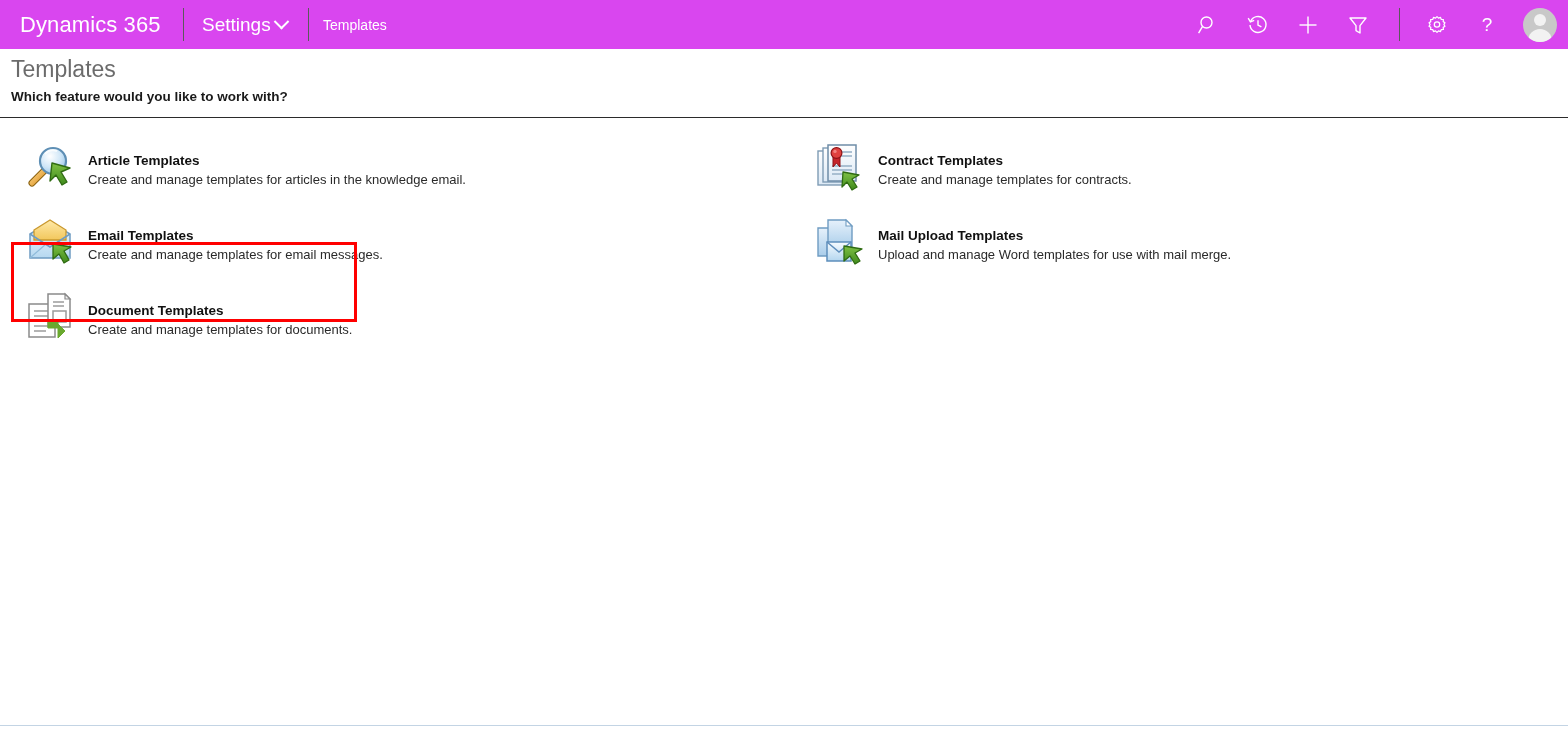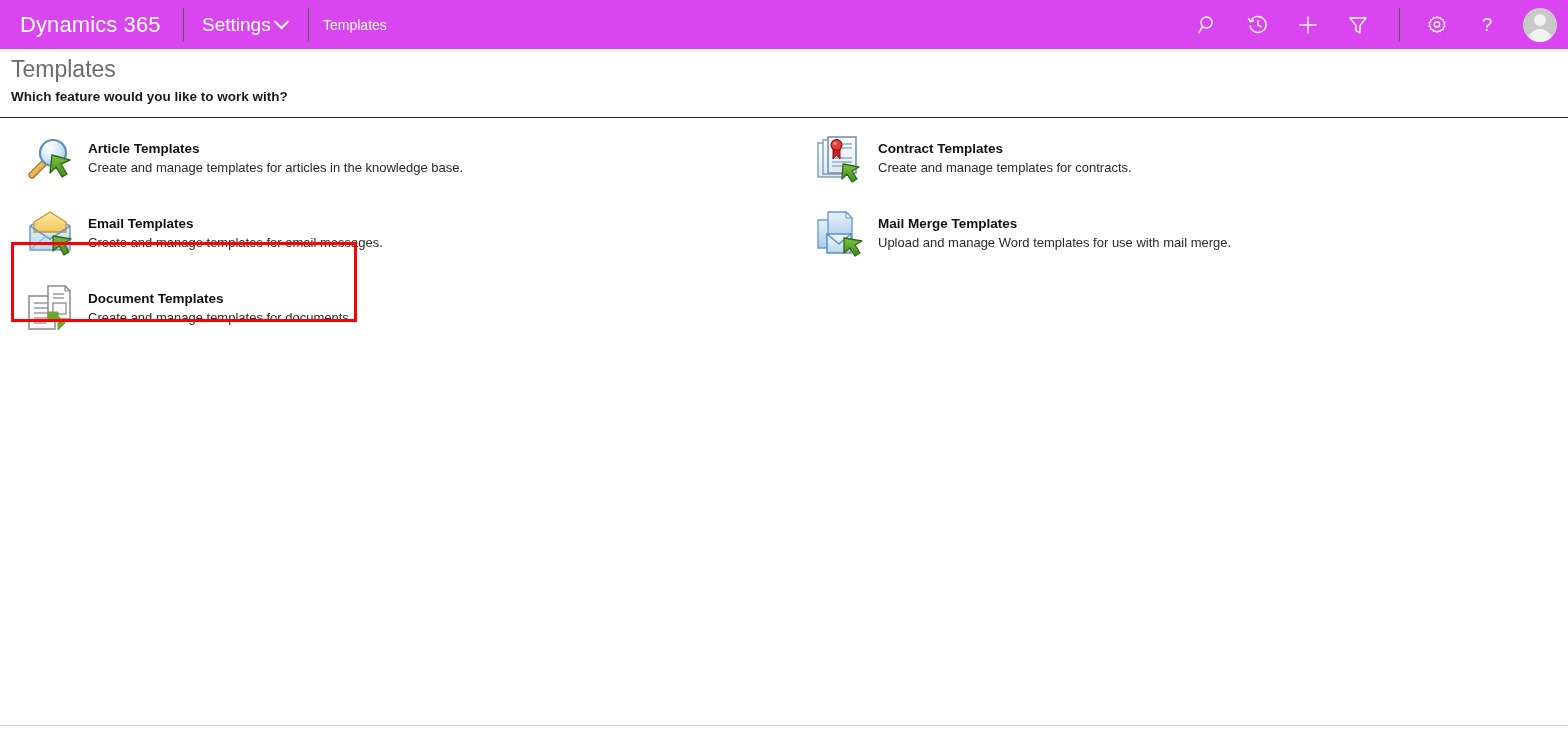--- a/index.html
+++ b/index.html
@@ -155,21 +155,21 @@
     left: 0;
     top: 77px;
     width: 1568px;
   }
   .grid-row { display: flex; height: 75px; }
   .col-left  { width: 790px; position: relative; }
   .col-right { width: 778px; position: relative; }
 
   .feature {
     display: flex;
-    align-items: flex-start;
+    align-items: center;
     padding: 8px 0 0 24px;
     height: 75px;
   }
   .feature-icon {
     width: 52px;
     height: 52px;
     flex: 0 0 52px;
     position: relative;
     margin-top: -1px;
   }
@@ -321,21 +321,21 @@
               </defs>
               <line x1="8" y1="42" x2="21" y2="29" stroke="#8a6210" stroke-width="7" stroke-linecap="round"></line>
               <line x1="8" y1="42" x2="21" y2="29" stroke="url(#handleG)" stroke-width="5" stroke-linecap="round"></line>
               <circle cx="29" cy="20" r="13" fill="url(#lensG)" stroke="#5e8fb5" stroke-width="2.2"></circle>
               <path d="M21 13 A11 11 0 0 1 33 10" fill="none" stroke="#ffffff" stroke-width="2" opacity="0.8"></path>
               <path d="M28 22 L46 27 L37 31 L43 41 L38 44 L32 34 L26 40 Z" fill="url(#arrowG)" stroke="#2f6b12" stroke-width="1.4" stroke-linejoin="round"></path>
             </svg>
           </div>
           <div class="feature-text">
             <div class="feature-title">Article Templates</div>
-            <div class="feature-desc">Create and manage templates for articles in the knowledge base.</div>
+            <div class="feature-desc">Create and manage templates for articles in the knowledge email.</div>
           </div>
         </div>
       </div>
 
       <div class="col-right">
         <div class="feature">
           <div class="feature-icon">
             <svg width="52" height="52" viewBox="0 0 52 52">
               <defs>
                 <linearGradient id="paperG" x1="0" y1="0" x2="0" y2="1">
@@ -422,21 +422,21 @@
               </defs>
               <path d="M4 12 L22 12 L28 18 L28 40 L4 40 Z" fill="url(#docBlueG)" stroke="#6f9cc2" stroke-width="1.4"></path>
               <path d="M14 4 L32 4 L38 10 L38 32 L14 32 Z" fill="url(#docBlueG)" stroke="#6f9cc2" stroke-width="1.4"></path>
               <path d="M32 4 L32 10 L38 10 Z" fill="#ffffff" stroke="#6f9cc2" stroke-width="1.1"></path>
               <path d="M13 26 L37 26 L37 45 L13 45 Z" fill="url(#envSmG)" stroke="#5e8ebc" stroke-width="1.5"></path>
               <path d="M13 26 L25 36 L37 26" fill="none" stroke="#5e8ebc" stroke-width="1.5"></path>
               <path d="M30 30 L48 33 L41 37 L46 45 L41 48 L36 40 L30 45 Z" fill="url(#arrowG4)" stroke="#2f6b12" stroke-width="1.3" stroke-linejoin="round"></path>
             </svg>
           </div>
           <div class="feature-text">
-            <div class="feature-title">Mail Merge Templates</div>
+            <div class="feature-title">Mail Upload Templates</div>
             <div class="feature-desc">Upload and manage Word templates for use with mail merge.</div>
           </div>
         </div>
       </div>
     </div>
 
     <div class="grid-row">
       <div class="col-left">
         <div class="feature">
           <div class="feature-icon">

